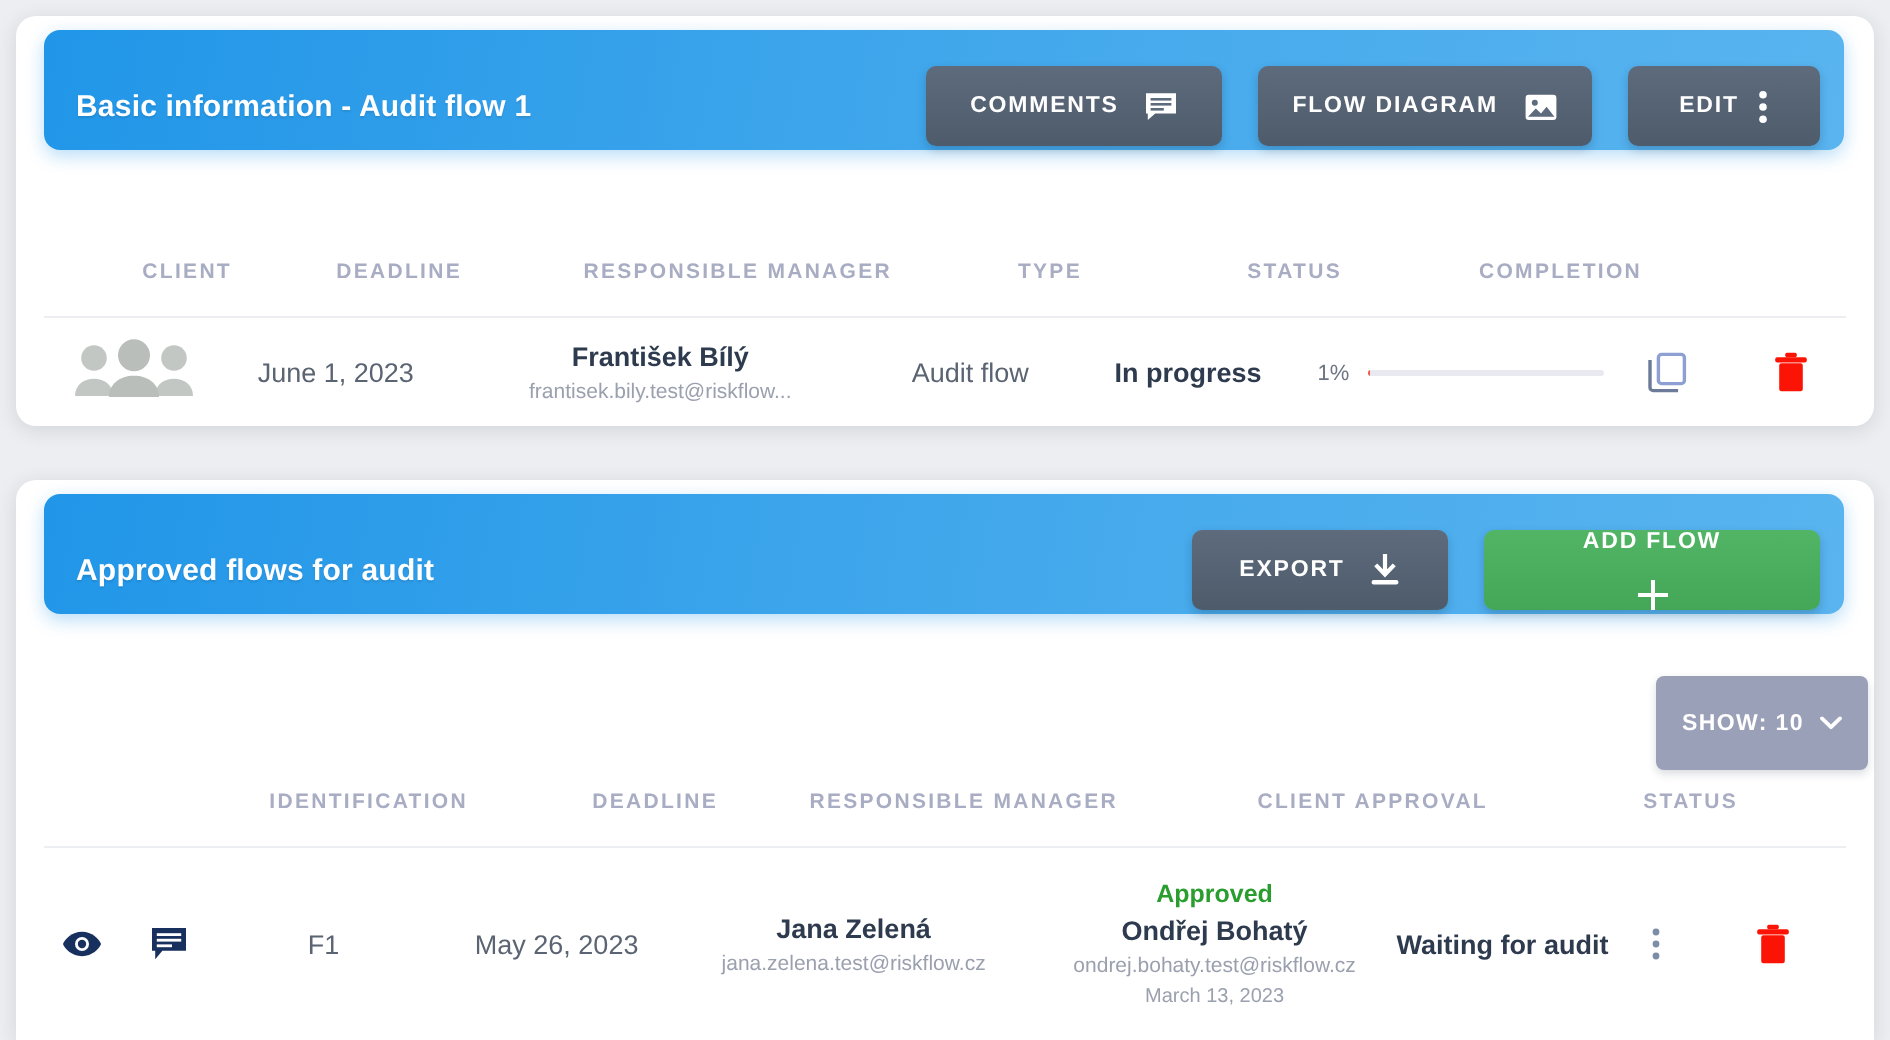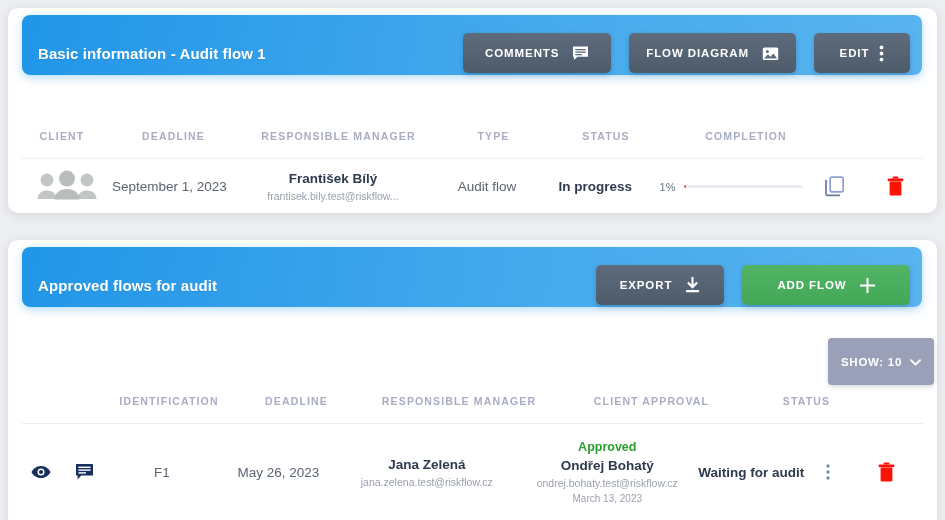--- a/index.html
+++ b/index.html
@@ -64,41 +64,41 @@
     display: inline-flex;
     align-items: center;
     justify-content: center;
     gap: 13px;
     padding: 0 17px;
     cursor: pointer;
     box-shadow: 0 2px 5px rgba(20,35,60,0.22);
     white-space: nowrap;
   }
   .btn-grey  { background: linear-gradient(180deg,#5d6b7c 0%, #4e5b6b 100%); }
-  .btn-green { background: linear-gradient(180deg,#52b465 0%, #44a758 100%); }
+  .btn-green { background: linear-gradient(180deg,#52b465 0%, #44a758 100%); flex-direction: column; }
   .btn-flow   { min-width: 160px; }
   .btn-comments { min-width: 148px; }
   .btn-edit   { min-width: 96px; gap: 10px; }
   .btn-export { min-width: 128px; }
   .btn-add    { min-width: 168px; }
 
   .btn svg { display: block; }
 
   
   .thead {
     position: absolute;
     left: 0; right: 0;
     display: flex;
     align-items: center;
     color: #a9adc3;
     font-size: 10.5px;
     font-weight: bold;
     letter-spacing: 1.15px;
   }
-  .th { text-align: center; white-space: nowrap; }
+  .th { text-align: right; white-space: nowrap; }
 
   .row {
     position: absolute;
     left: 14px; right: 14px;
     display: flex;
     align-items: center;
     border-top: 1px solid #eceef1;
   }
   .cell { display: flex; flex-direction: column; align-items: center; justify-content: center; text-align: center; }
 
@@ -172,21 +172,21 @@
             </g>
             <g fill="#b9beba">
               <circle cx="31" cy="8.6" r="8"></circle>
               <path d="M18.5 29.5c0-6.6 5.6-10.6 12.5-10.6s12.5 4 12.5 10.6z"></path>
             </g>
           </svg>
         </span>
       </div>
 
       <div class="cell" style="width:115px;">
-        <span class="plain">September 1, 2023</span>
+        <span class="plain">June 1, 2023</span>
       </div>
 
       <div class="cell" style="width:222px;">
         <span class="name">František Bílý</span>
         <span class="email">frantisek.bily.test@riskflow...</span>
       </div>
 
       <div class="cell" style="width:100px;">
         <span class="plain">Audit flow</span>
       </div>

